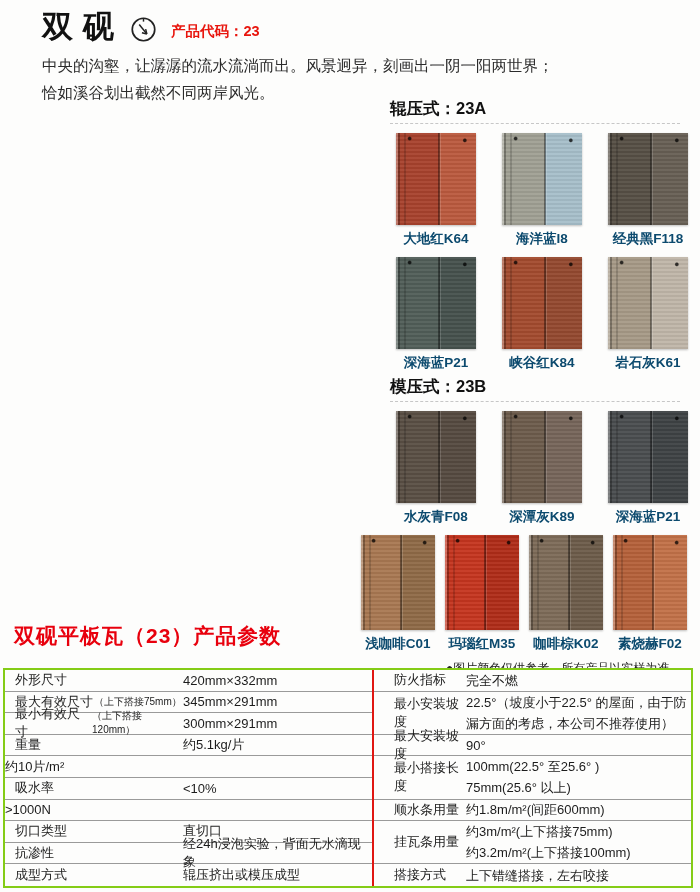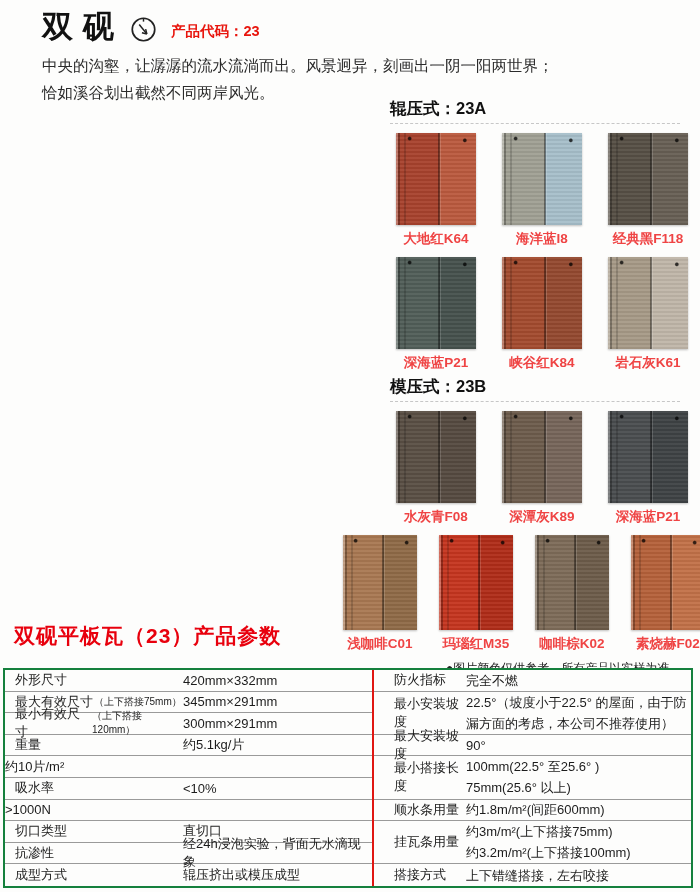--- a/index.html
+++ b/index.html
@@ -39,45 +39,45 @@
     border-bottom:7px solid rgba(30,26,20,.6);
   }
   .photo-label{position:absolute;font-size:16px;color:#222;}
   .photo-label.roller{left:45px;top:298px;}
   .photo-label.mold{left:140px;top:455px;}
   
   .swatch-panel{position:absolute;left:340px;top:98px;width:356px;}
   .sw-heading{margin:0 0 0 50px;font-size:16.5px;font-weight:bold;color:#111;
     border-bottom:1px dashed #c7c7c7;width:290px;padding-bottom:3px;}
   .sw-row{display:flex;gap:26px;margin-left:56px;margin-top:9px;}
-  .sw-row.four{gap:22px;margin-left:3px;}
+  .sw-row.four{gap:10px;margin-left:21px;}
   .swatch{display:flex;flex-direction:column;align-items:center;}
   .chip{
     width:80px;height:92px;position:relative;
     background:linear-gradient(90deg, var(--cl) 0 54%, var(--cr) 54% 100%);
     box-shadow:0 1px 2px rgba(0,0,0,.25);
   }
   .four .chip{width:74px;height:95px;}
   .chip::before{
     content:"";position:absolute;inset:0;
     background:
       radial-gradient(circle at 17% 6%, rgba(0,0,0,.75) 0 1.2px, transparent 2.4px),
       radial-gradient(circle at 86% 8%, rgba(0,0,0,.75) 0 1.2px, transparent 2.4px),
       linear-gradient(90deg, rgba(255,255,255,.28) 0 2px, rgba(0,0,0,.28) 2px 4px, transparent 4px 8px, rgba(0,0,0,.16) 8px 10px, transparent 10px),
       linear-gradient(90deg, transparent 0 53%, rgba(0,0,0,.38) 53% 55%, rgba(255,255,255,.16) 55% 56.5%, transparent 56.5%),
       repeating-linear-gradient(0deg, rgba(0,0,0,.05) 0 2px, rgba(255,255,255,.05) 2px 4px);
   }
-  .sw-label{margin-top:5px;font-size:13.5px;font-weight:bold;color:#ef4444;white-space:nowrap;}
+  .sw-label{margin-top:5px;font-size:13.5px;font-weight:bold;color:#0c4a6e;white-space:nowrap;}
   .notes{margin:6px 0 0 106px;font-size:12px;line-height:18px;color:#222;}
   
   .params-heading{position:absolute;left:14px;top:622px;margin:0;
     font-size:21px;font-weight:bold;color:#e8000d;letter-spacing:1px;}
   .spec-table{
     position:absolute;left:3px;top:668px;width:690px;height:220px;
-    display:flex;border:2px solid #15803d;background:#fdfdfc;box-sizing:border-box;
+    display:flex;border:2px solid #84cc16;background:#fdfdfc;box-sizing:border-box;
     font-size:13px;
   }
   .half{box-sizing:border-box;}
   .half.left{width:367px;}
   .half.right{flex:1;border-left:2px solid #e01712;}
   .srow{display:flex;box-sizing:border-box;border-bottom:1px solid #9a9a9a;}
   .srow:last-child{border-bottom:none;}
   .srow.h1{height:21.6px;}
   .srow.h2{height:43.2px;}
   .cell{display:flex;align-items:center;box-sizing:border-box;}

